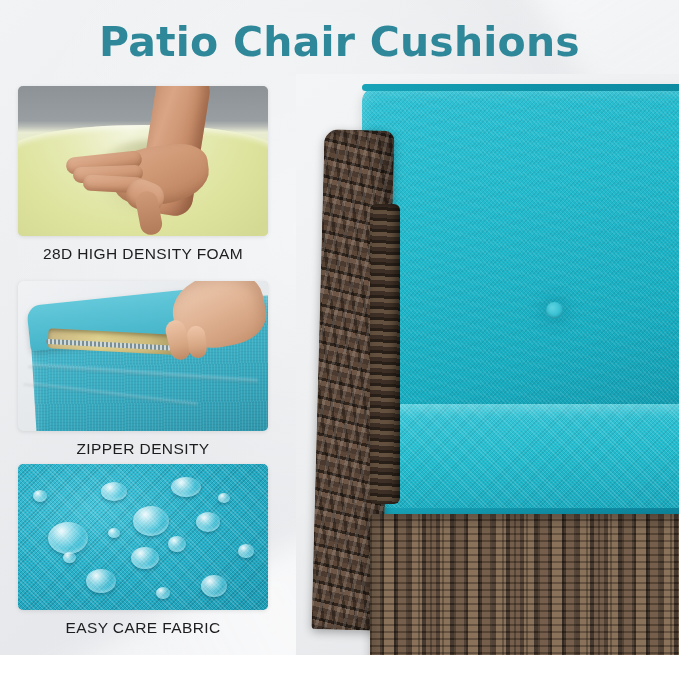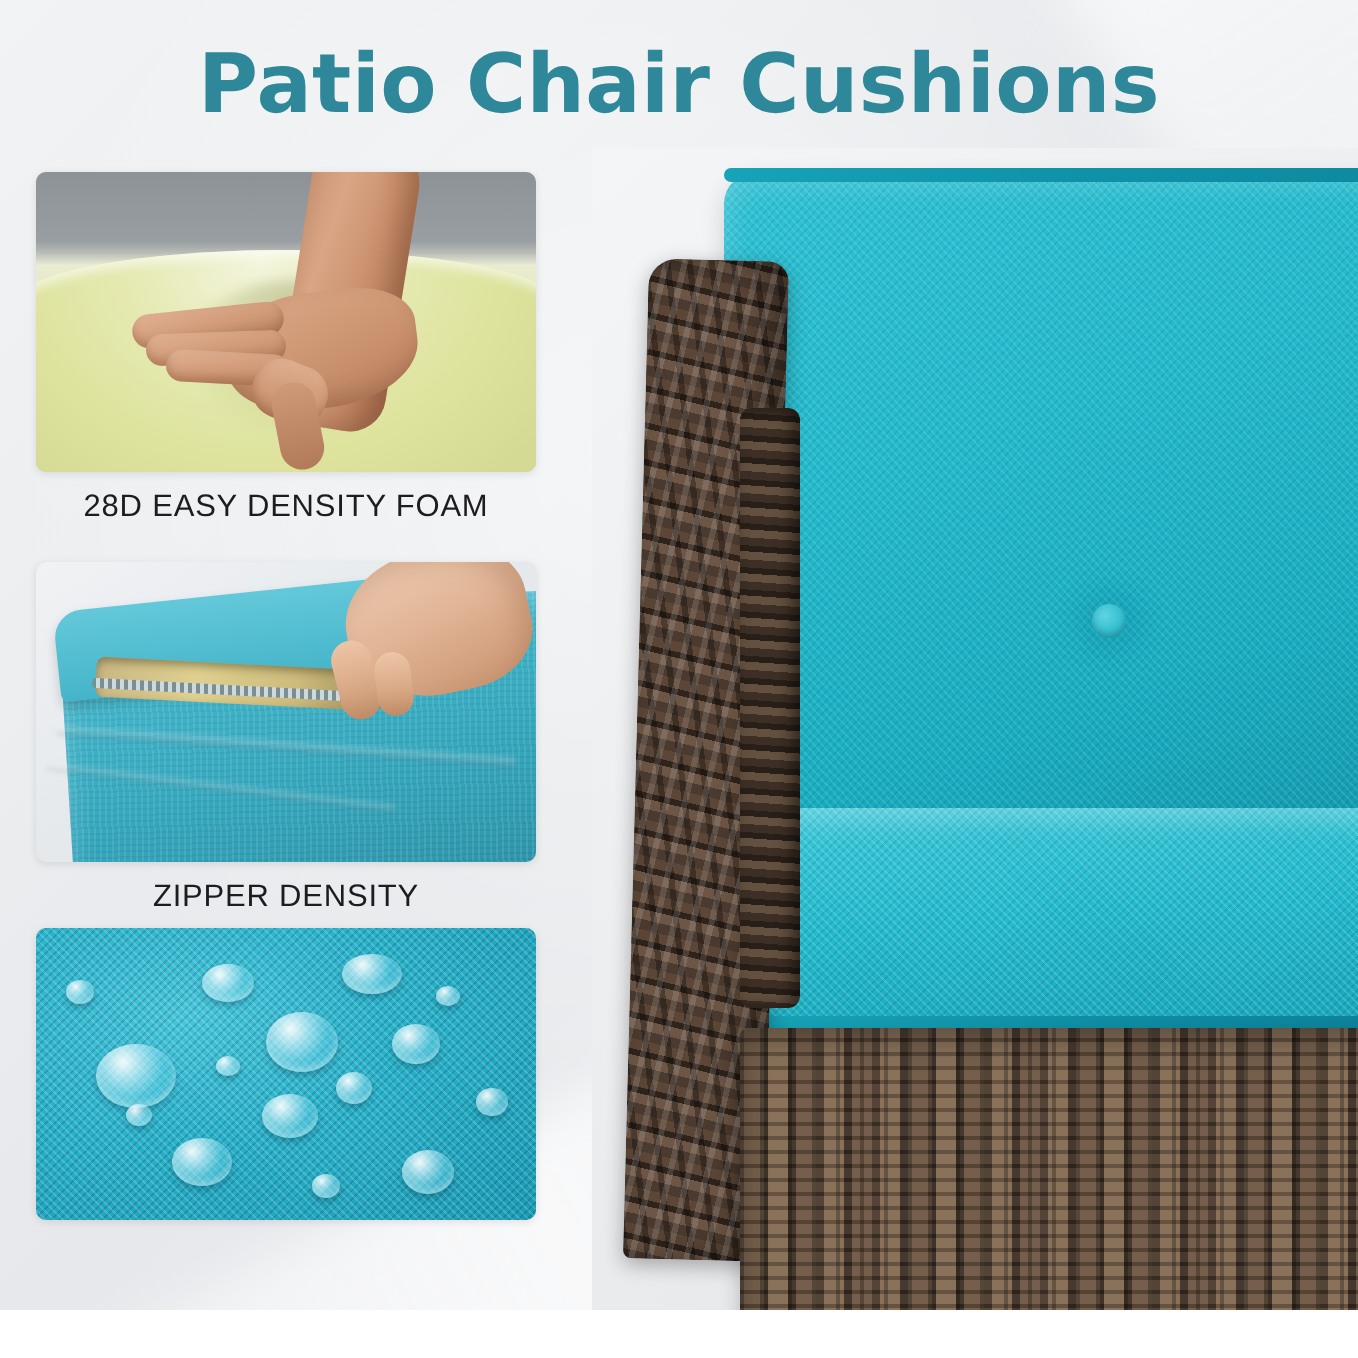--- a/index.html
+++ b/index.html
@@ -385,21 +385,21 @@
       <div class="foam-surface"></div>
       <div class="foam-dent"></div>
       <div class="arm"></div>
       <div class="palm"></div>
       <div class="finger f1"></div>
       <div class="finger f2"></div>
       <div class="finger f3"></div>
       <div class="finger f4"></div>
       <div class="thumbd"></div>
     </div>
-    <div class="caption">28D EASY DENSITY FOAM</div>
+    <div class="caption">28D HIGH DENSITY FOAM</div>
   </div>
 
   <div class="feature" id="feature-1">
     <div class="thumb">
       <div class="zip-bg"></div>
       <div class="cushion-body"></div>
       <div class="cushion-flap"></div>
       <div class="zip-opening"></div>
       <div class="zip-teeth"></div>
       <div class="zip-pull"></div>
@@ -426,20 +426,21 @@
           <div class="drop" style="left: 27%; top: 72%; width: 30px; height: 24px;"></div>
           <div class="drop" style="left: 73%; top: 76%; width: 26px; height: 22px;"></div>
           <div class="drop" style="left: 6%; top: 18%; width: 14px; height: 12px;"></div>
           <div class="drop" style="left: 88%; top: 55%; width: 16px; height: 14px;"></div>
           <div class="drop" style="left: 18%; top: 60%; width: 13px; height: 11px;"></div>
           <div class="drop" style="left: 55%; top: 84%; width: 14px; height: 12px;"></div>
           <div class="drop" style="left: 36%; top: 44%; width: 12px; height: 10px;"></div>
           <div class="drop" style="left: 80%; top: 20%; width: 12px; height: 10px;"></div>
         </div>
     </div>
+    <div class="caption">EASY CARE FABRIC</div>
   </div>
 
   <div id="product">
     <div class="prod-bg"></div>
     <div class="back-cushion"></div>
     <div class="piping"></div>
     <div class="tuft"></div>
     <div class="seat-cushion"></div>
     <div class="seat-piping"></div>
     <div class="arm-wicker"></div>

